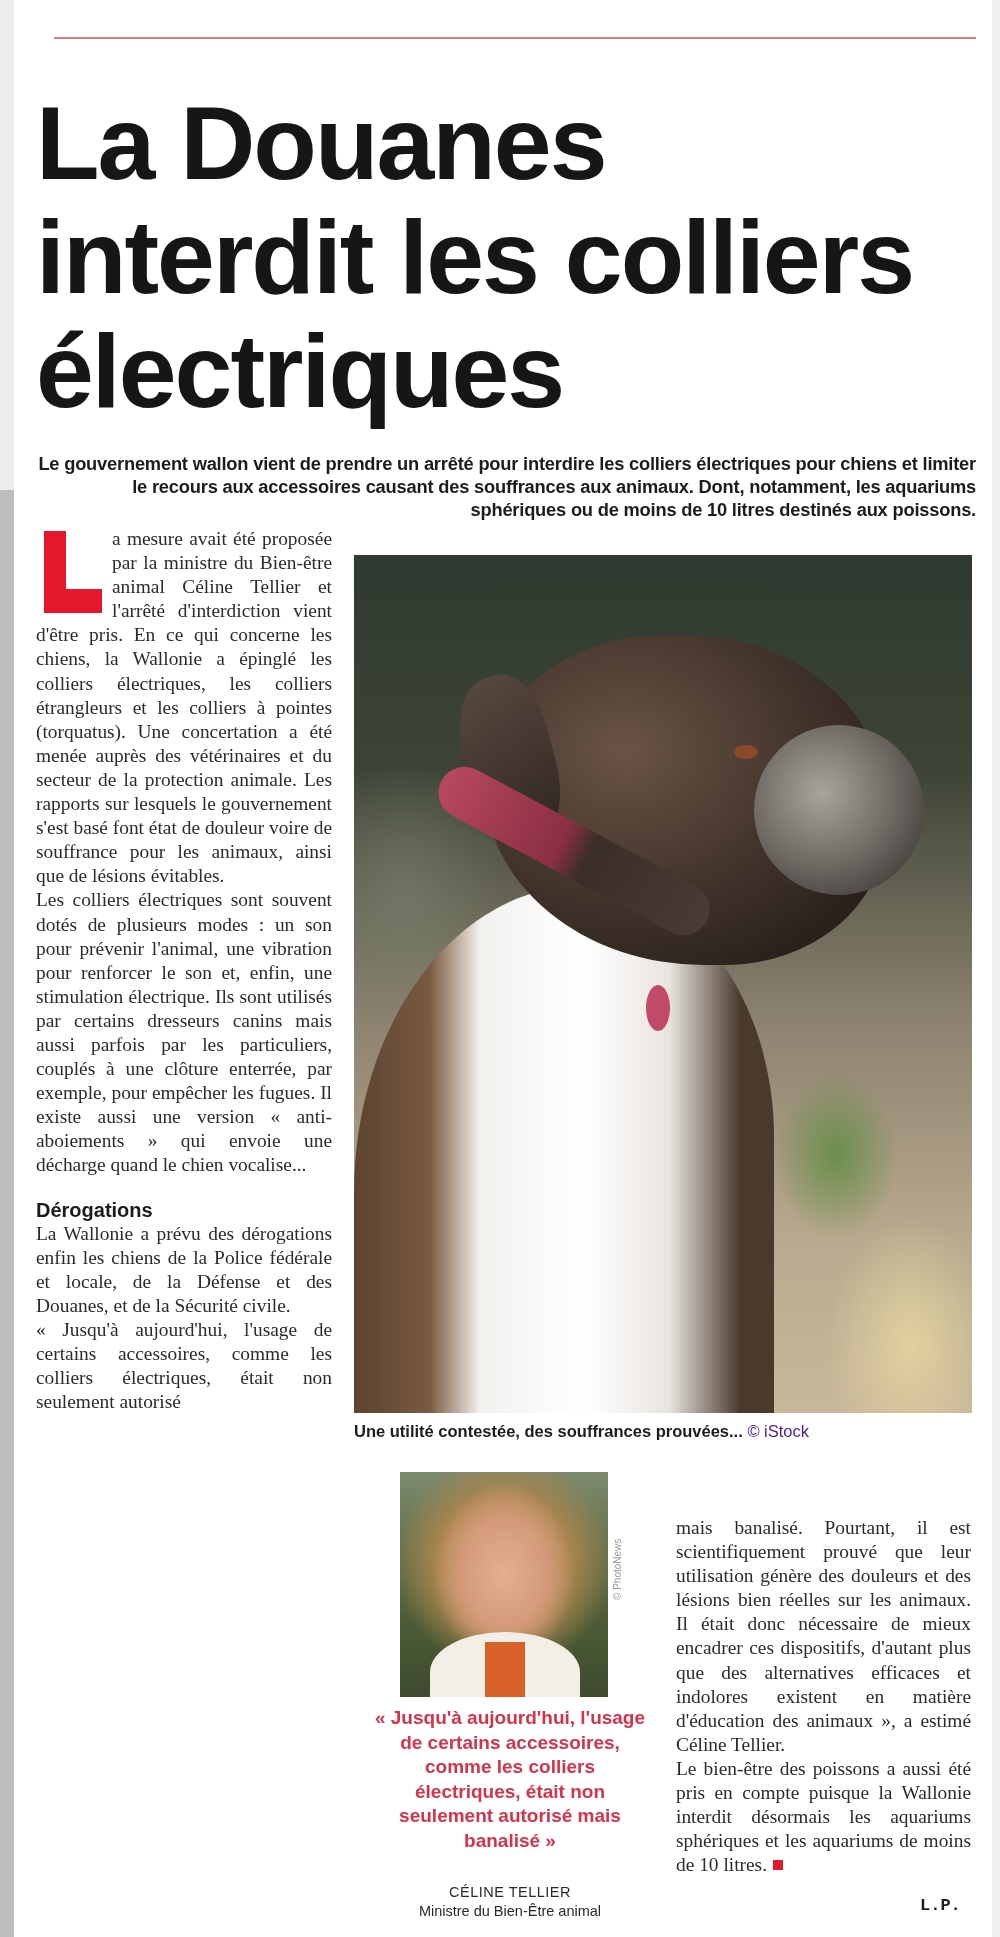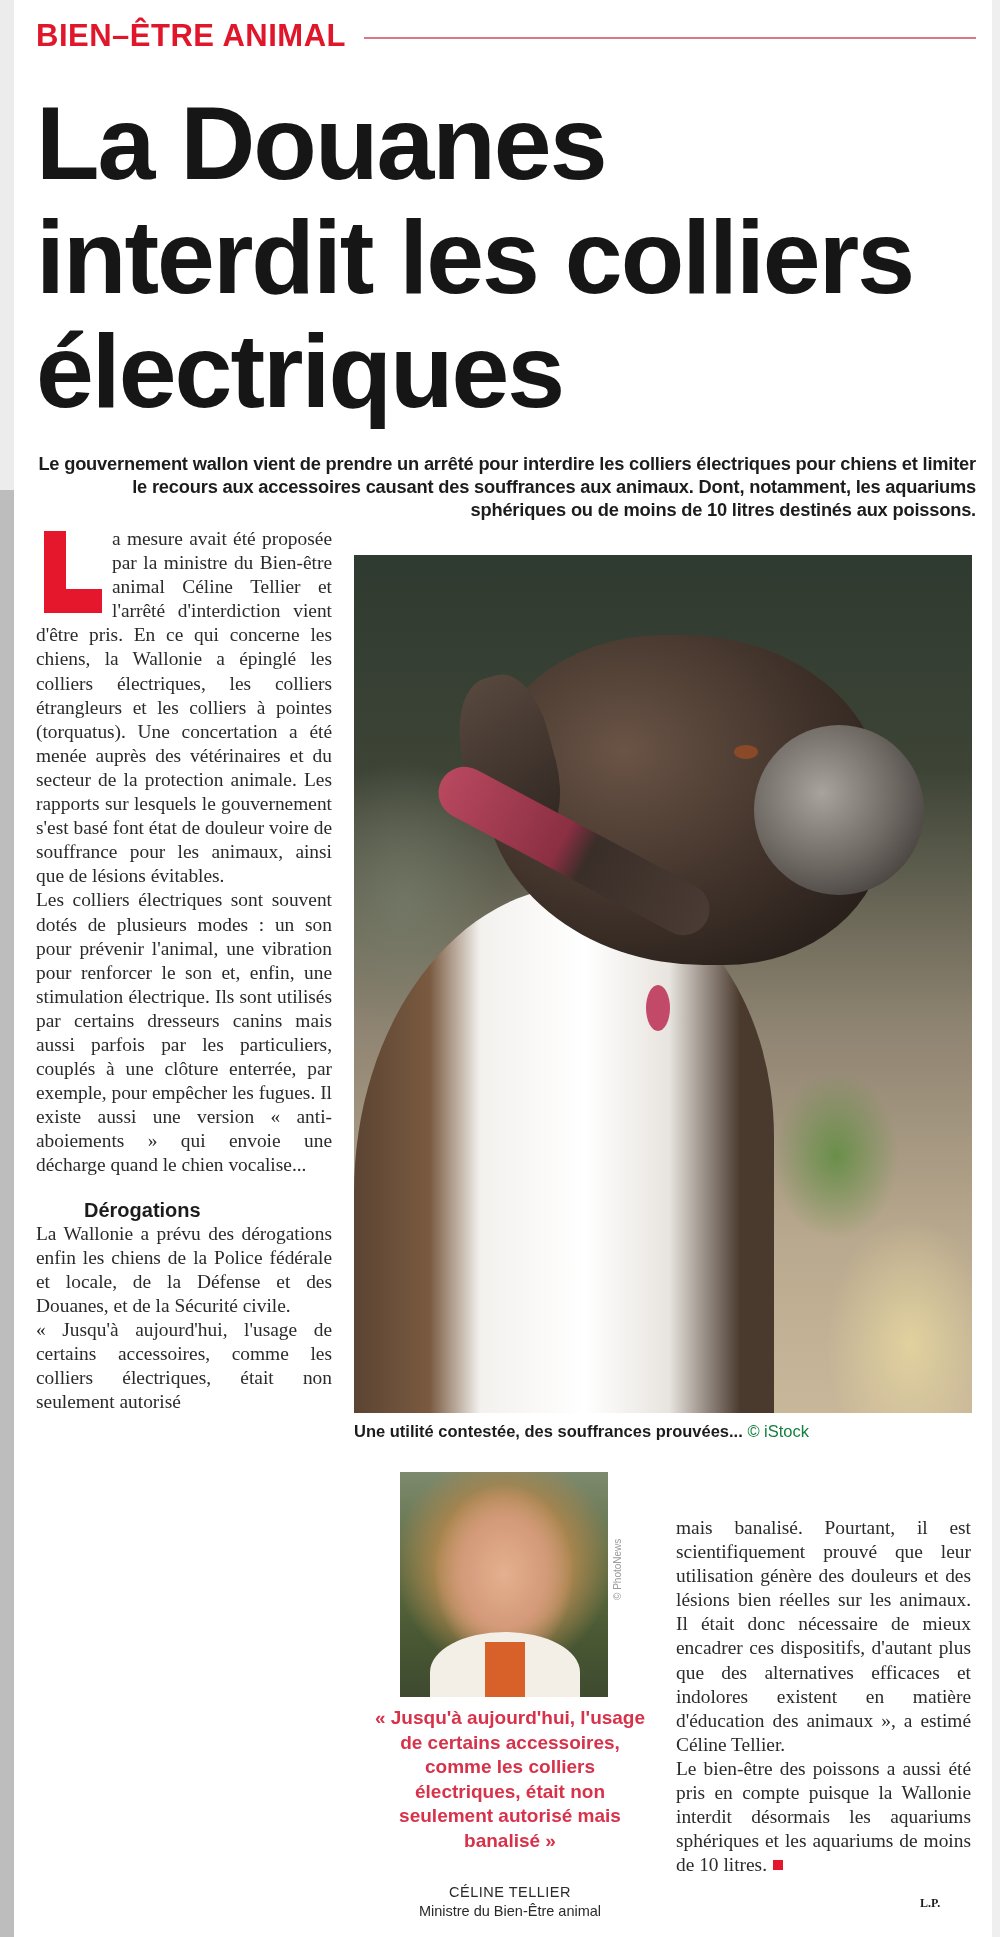--- a/index.html
+++ b/index.html
@@ -21,21 +21,21 @@
 
   .col { position: absolute; font-size: 19.4px; line-height: 24.1px; text-align: justify; color: #2b2b2b; }
   .col p { margin: 0; }
   .col-left { left: 36px; top: 527px; width: 296px; }
   .col-right { left: 676px; top: 1516px; width: 295px; }
 
   .dropcap { float: left; width: 58px; height: 82px; margin: 4px 10px 0 8px; position: relative; }
   .dropcap .bar-v { position: absolute; left: 0; top: 0; width: 22px; height: 82px; background: #e5172d; }
   .dropcap .bar-h { position: absolute; left: 0; top: 58px; width: 58px; height: 24px; background: #e5172d; }
 
-  .subhead { font-family: "Liberation Sans", sans-serif; font-weight: 700; font-size: 20px; line-height: 24px; color: #1c1c1c; margin-top: 20px; margin-left: 48px; }
+  .subhead { font-family: "Liberation Sans", sans-serif; font-weight: 700; font-size: 20px; line-height: 24px; color: #1c1c1c; margin-top: 20px; }
 
   .photo-main { position: absolute; left: 354px; top: 555px; width: 618px; height: 858px; overflow: hidden;
     background:
       radial-gradient(ellipse 120px 180px at 90% 92%, rgba(230,215,160,0.85), rgba(230,215,160,0) 70%),
       radial-gradient(ellipse 90px 120px at 78% 70%, rgba(90,140,60,0.8), rgba(90,140,60,0) 70%),
       radial-gradient(ellipse 140px 200px at 8% 40%, rgba(120,130,110,0.6), rgba(120,130,110,0) 70%),
       linear-gradient(180deg, #2f3a30 0%, #3d4436 25%, #8f8472 55%, #b9a98e 80%, #c9b79a 100%); }
   .dog-head { position: absolute; left: 130px; top: 80px; width: 400px; height: 330px; border-radius: 45% 50% 40% 55%;
     background: radial-gradient(ellipse at 35% 35%, #6a5446 0%, #45362d 45%, #2a211c 80%); }
   .dog-muzzle { position: absolute; left: 400px; top: 170px; width: 170px; height: 170px; border-radius: 50%;
@@ -44,48 +44,47 @@
     background: linear-gradient(160deg, #5a4a40, #2e2520); transform: rotate(-15deg); }
   .dog-eye { position: absolute; left: 380px; top: 190px; width: 24px; height: 14px; border-radius: 50%; background: #8a4a2a; }
   .dog-body { position: absolute; left: 0; top: 330px; width: 420px; height: 560px; border-radius: 55% 45% 0 0;
     background: linear-gradient(90deg, #5b4432 0%, #7a5a40 18%, #f3f1ee 30%, #ffffff 55%, #e8e4df 75%, #4a3a2e 92%); }
   .dog-collar { position: absolute; left: 70px; top: 270px; width: 300px; height: 52px; border-radius: 26px;
     background: linear-gradient(90deg, #b8485e, #8b2f43 45%, #3a2e28 55%, #4a3b34); transform: rotate(28deg); }
   .dog-tag { position: absolute; left: 292px; top: 430px; width: 24px; height: 46px; border-radius: 50%; background: #c24a68; }
 
   .caption-main { position: absolute; left: 354px; top: 1420px; width: 618px; font-family: "Liberation Sans", sans-serif; font-size: 16.5px; line-height: 22px; color: #1c1c1c; white-space: nowrap; }
   .caption-main .cap-bold { font-weight: 700; }
-  .caption-main .cap-credit { color: #15803d; font-weight: 400; }
+  .caption-main .cap-credit { color: #4c1d95; font-weight: 400; }
 
   .photo-portrait { position: absolute; left: 400px; top: 1472px; width: 208px; height: 225px; overflow: hidden;
     background:
       radial-gradient(ellipse 70px 90px at 50% 45%, #e4b08f 0%, #d49a7a 60%, rgba(212,154,122,0) 100%),
       radial-gradient(ellipse 110px 110px at 50% 40%, #c9a46a 0%, #a9854e 60%, rgba(169,133,78,0) 100%),
       linear-gradient(180deg, #7d8a6e 0%, #5f6e45 40%, #4b5a34 70%, #3f4a2f 100%); }
   .portrait-scarf { position: absolute; left: 30px; top: 160px; width: 150px; height: 80px; border-radius: 50% 50% 0 0; background: #f3efe6; }
   .portrait-orange { position: absolute; left: 85px; top: 170px; width: 40px; height: 60px; background: #d8612a; }
   .portrait-credit { position: absolute; left: 612px; top: 1600px; font-family: "Liberation Sans", sans-serif; font-size: 10px; color: #9a9a9a; transform: rotate(-90deg); transform-origin: left top; white-space: nowrap; }
 
   .pullquote { position: absolute; left: 370px; top: 1706px; width: 280px; text-align: center; font-family: "Liberation Sans", sans-serif; font-weight: 700; font-size: 19px; line-height: 24.5px; color: #d8324a; }
   .quote-author { position: absolute; left: 370px; top: 1883px; width: 280px; text-align: center; font-family: "Liberation Sans", sans-serif; font-size: 14.5px; line-height: 19px; color: #2a2a2a; }
   .quote-author .name { display: block; letter-spacing: 0.5px; }
   .quote-author .role { display: block; }
 
   .end-mark { display: inline-block; width: 10px; height: 10px; background: #e5172d; margin-left: 6px; vertical-align: 1px; }
-  .signature { position: absolute; left: 920px; top: 1896px; font-family: Liberation Serif, serif; font-weight: 700; font-size: 12px; color: #1c1c1c; }
+  .signature { position: absolute; left: 920px; top: 1896px; font-family: Liberation Mono, monospace; font-weight: 700; font-size: 17px; color: #1c1c1c; }
 </style>
 </head>
 <body>
 
 <div class="edge-left-top"></div>
 <div class="edge-left-bot"></div>
 <div class="edge-right"></div>
 
 <div class="kicker-row">
-  <span class="kicker">BIEN–ÊTRE ANIMAL</span>
   <span class="kicker-rule"></span>
 </div>
 
 <h1 class="headline">
   <span>La Douanes</span>
   <span>interdit les colliers</span>
   <span>électriques</span>
 </h1>
 
 <p class="chapo">Le gouvernement wallon vient de prendre un arrêté pour interdire les colliers électriques pour chiens et limiter le recours aux accessoires causant des souffrances aux animaux. Dont, notamment, les aquariums sphériques ou de moins de 10 litres destinés aux poissons.</p>

